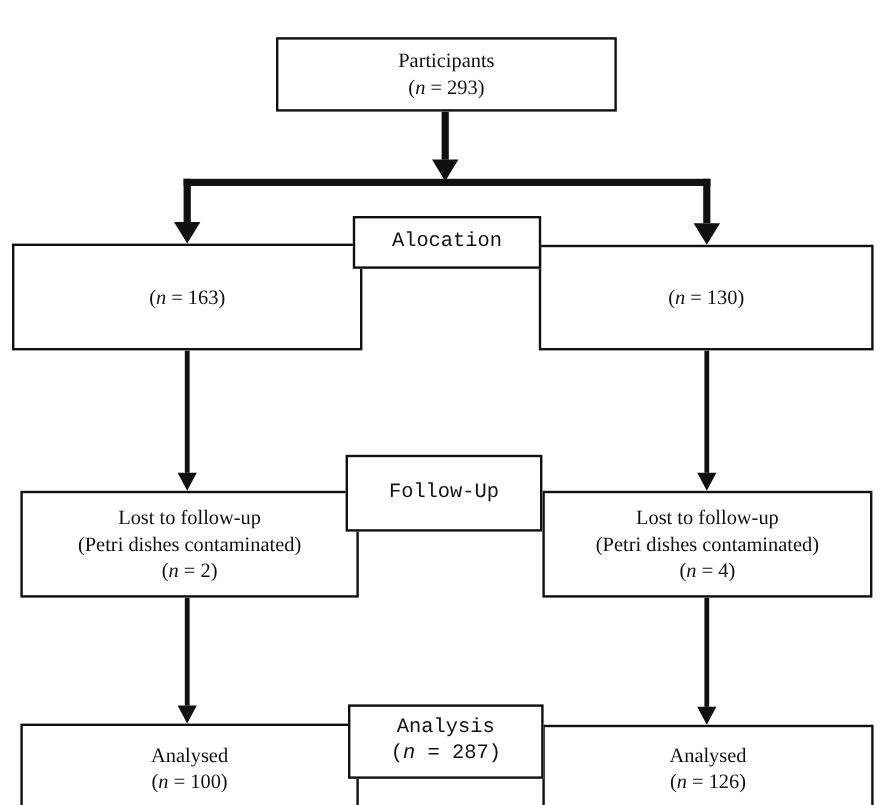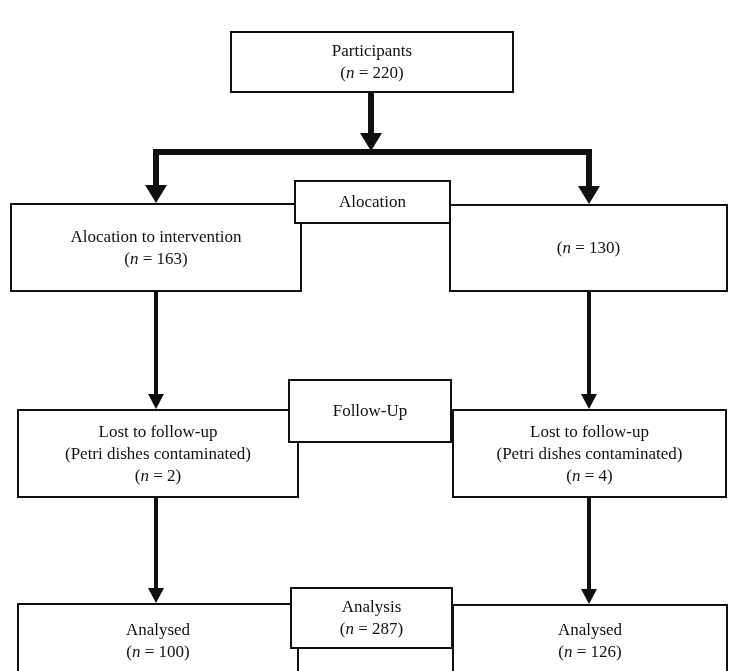--- a/index.html
+++ b/index.html
@@ -24,21 +24,21 @@
     border: 2px solid var(--ink);
     display: flex;
     flex-direction: column;
     align-items: center;
     justify-content: center;
     text-align: center;
     font-size: 17px;
     line-height: 22px;
     z-index: 2;
   }
-  .box.stage { z-index: 3; }
+  .box.stage { z-index: 3; font-family: Liberation Mono, monospace; }
   .nvar { font-style: italic; }
 
   
   .arrow {
     position: absolute;
     display: flex;
     flex-direction: column;
     align-items: center;
     z-index: 1;
   }
@@ -67,40 +67,39 @@
     z-index: 1;
   }
 </style>
 </head>
 <body>
 
 <div class="canvas">
 
   <div class="box" style="left:230px; top:11px; width:284px; height:62px;">
     <div>Participants</div>
-    <div><span>(</span><span class="nvar">n</span><span> = 220)</span></div>
+    <div><span>(</span><span class="nvar">n</span><span> = 293)</span></div>
   </div>
 
   <div class="arrow big" style="left:360px; top:73px; height:58px;">
     <div class="shaft"></div>
     <div class="head"></div>
   </div>
 
   <div class="hline" style="left:153px; top:129px; width:439px; height:6px;"></div>
   <div class="arrow big" style="left:145px; top:129px; height:54px;">
     <div class="shaft"></div>
     <div class="head"></div>
   </div>
   <div class="arrow big" style="left:578px; top:129px; height:55px;">
     <div class="shaft"></div>
     <div class="head"></div>
   </div>
 
   <div class="box" style="left:10px; top:183px; width:292px; height:89px;">
-    <div>Alocation to intervention</div>
     <div><span>(</span><span class="nvar">n</span><span> = 163)</span></div>
   </div>
 
   <div class="box" style="left:449px; top:184px; width:279px; height:88px;">
     <div><span>(</span><span class="nvar">n</span><span> = 130)</span></div>
   </div>
 
   <div class="box stage" style="left:294px; top:160px; width:157px; height:44px;">
     <div>Alocation</div>
   </div>

